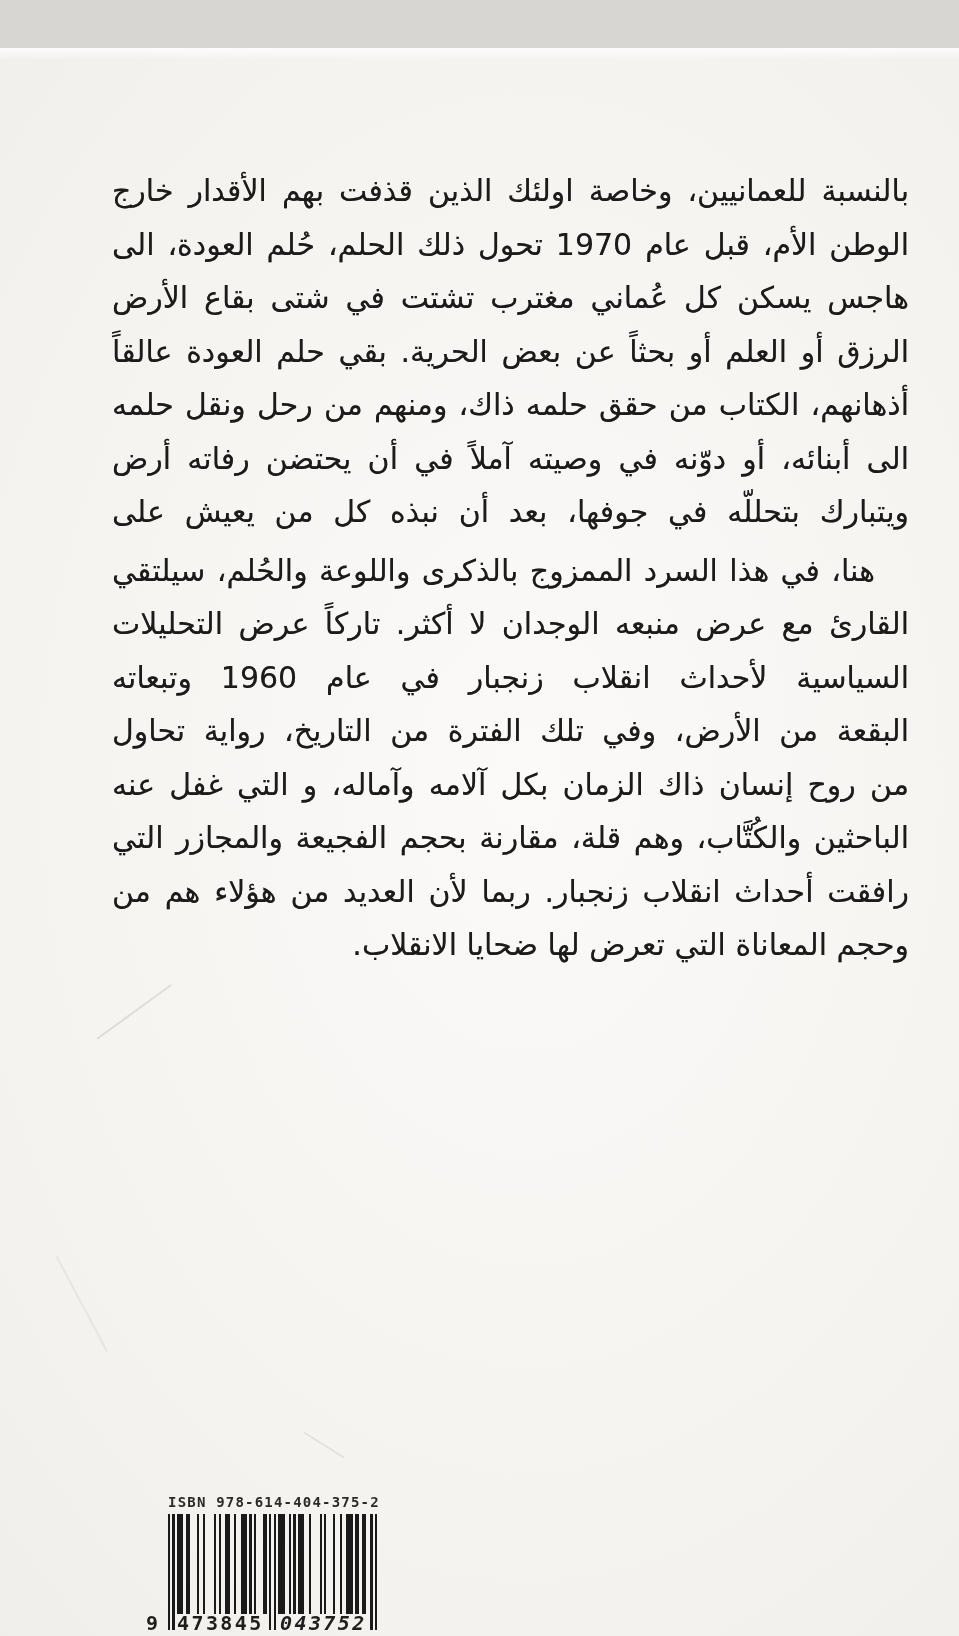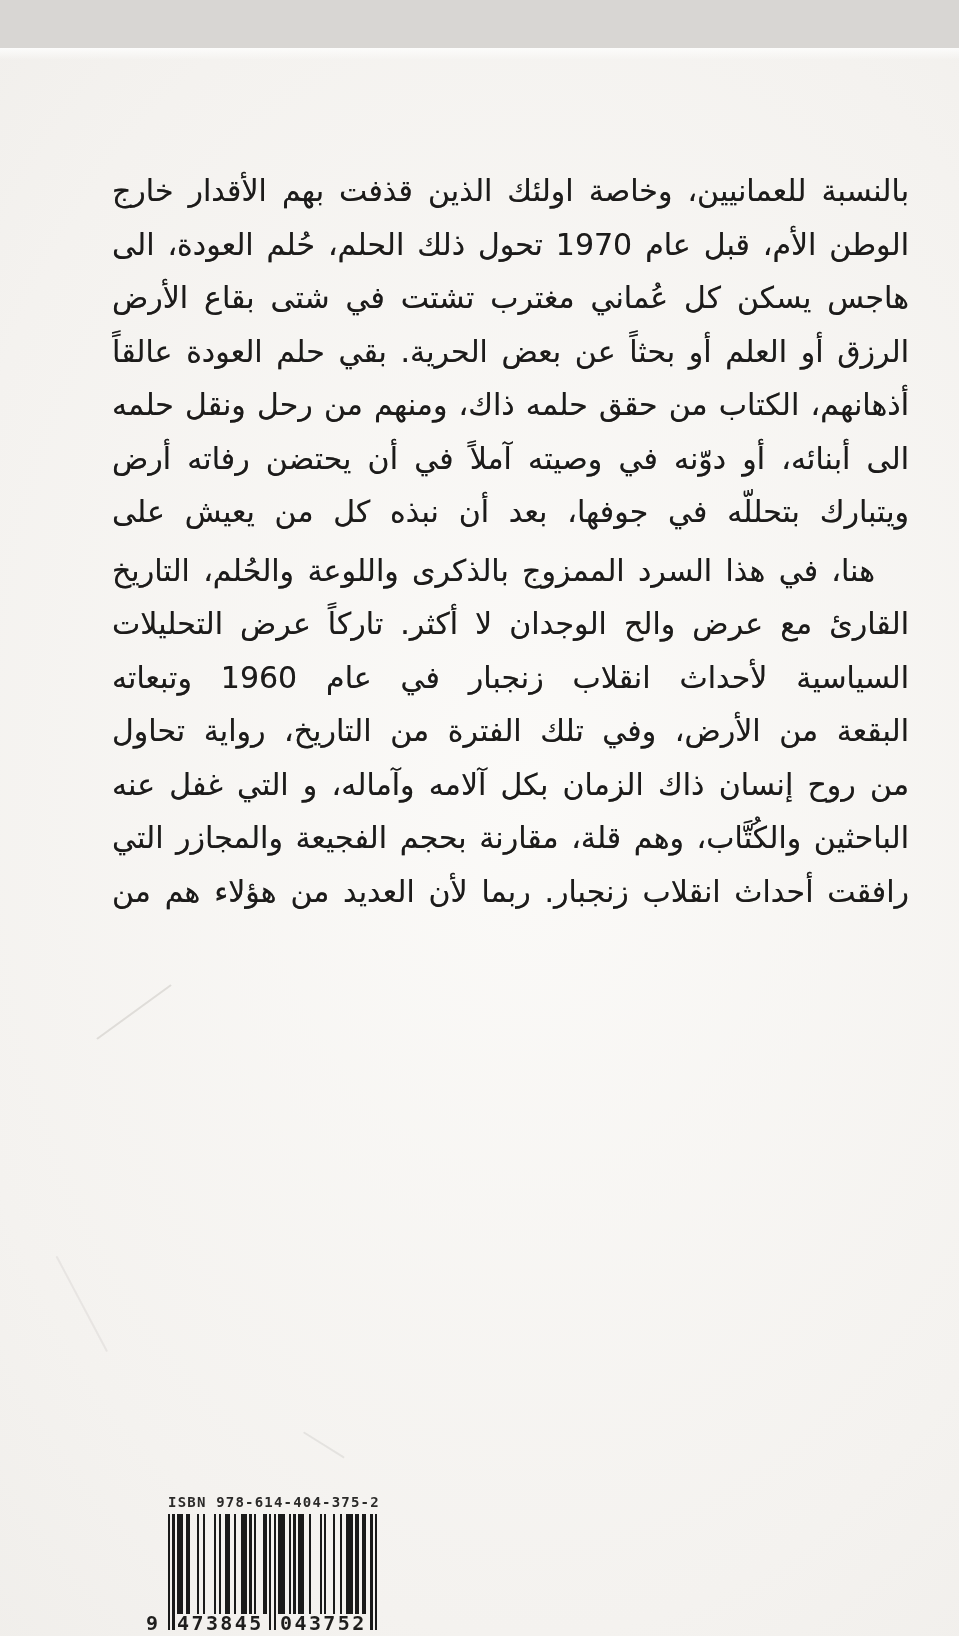--- a/index.html
+++ b/index.html
@@ -61,46 +61,47 @@
     position:absolute;
     top:98px;
     font-family:"DejaVu Sans Mono","Liberation Mono",monospace;
     font-weight:bold;
     font-size:20px;
     line-height:22px;
     color:#1f1e1d;
   }
   .bdigit.d9{left:-22px;}
   .bdigit.g1{left:9px;letter-spacing:2.4px;}
-  .bdigit.g2{left:112px;letter-spacing:2.4px;}
+  .bdigit.g2{left:112px;letter-spacing:2.4px;font-style:italic;}
 </style>
 </head>
 <body>
 
 <div class="page">
   <div class="top-strip"></div>
   <div class="crease crease1"></div>
   <div class="crease crease2"></div>
   <div class="crease crease3"></div>
 
   <div class="text-block" id="text-block" dir="rtl" lang="ar">
       <div class="line">بالنسبة للعمانيين، وخاصة اولئك الذين قذفت بهم الأقدار خارج</div>
       <div class="line">الوطن الأم، قبل عام 1970 تحول ذلك الحلم، حُلم العودة، الى هاجس.</div>
       <div class="line">هاجس يسكن كل عُماني مغترب تشتت في شتى بقاع الأرض سعياً وراء</div>
       <div class="line">الرزق أو العلم أو بحثاً عن بعض الحرية. بقي حلم العودة عالقاً في</div>
       <div class="line">أذهانهم، الكتاب من حقق حلمه ذاك، ومنهم من رحل ونقل حلمه</div>
       <div class="line">الى أبنائه، أو دوّنه في وصيته آملاً في أن يحتضن رفاته أرض الوطن</div>
       <div class="line last">ويتبارك بتحللّه في جوفها، بعد أن نبذه كل من يعيش على سطحها.</div>
-      <div class="line indent">هنا، في هذا السرد الممزوج بالذكرى واللوعة والحُلم، التاريخ</div>
-      <div class="line">القارئ مع عرض والح الوجدان لا أكثر. تاركاً عرض التحليلات</div>
+      <div class="line indent">هنا، في هذا السرد الممزوج بالذكرى واللوعة والحُلم، سيلتقي</div>
+      <div class="line">القارئ مع عرض منبعه الوجدان لا أكثر. تاركاً عرض التحليلات</div>
       <div class="line">السياسية لأحداث انقلاب زنجبار في عام 1960 وتبعاته</div>
       <div class="line">البقعة من الأرض، وفي تلك الفترة من التاريخ، رواية تحاول الاقتراب</div>
       <div class="line">من روح إنسان ذاك الزمان بكل آلامه وآماله، و التي غفل عنه أغلب</div>
       <div class="line">الباحثين والكُتَّاب، وهم قلة، مقارنة بحجم الفجيعة والمجازر التي</div>
       <div class="line">رافقت أحداث انقلاب زنجبار. ربما لأن العديد من هؤلاء هم من</div>
+      <div class="line last">وحجم المعاناة التي تعرض لها ضحايا الانقلاب.</div>
     </div>
 
   <div class="barcode-block">
     <div class="isbn-label">ISBN 978-614-404-375-2</div>
     <div class="bars-wrap">
       <svg id="barcode-svg" width="209" height="118" viewBox="0 0 209 118">
           <rect x="0.00" y="0" width="2.20" height="116" fill="#1a1a1a"></rect>
           <rect x="4.40" y="0" width="2.20" height="116" fill="#1a1a1a"></rect>
           <rect x="8.80" y="0" width="2.20" height="100" fill="#1a1a1a"></rect>
           <rect x="11.00" y="0" width="2.20" height="100" fill="#1a1a1a"></rect>

